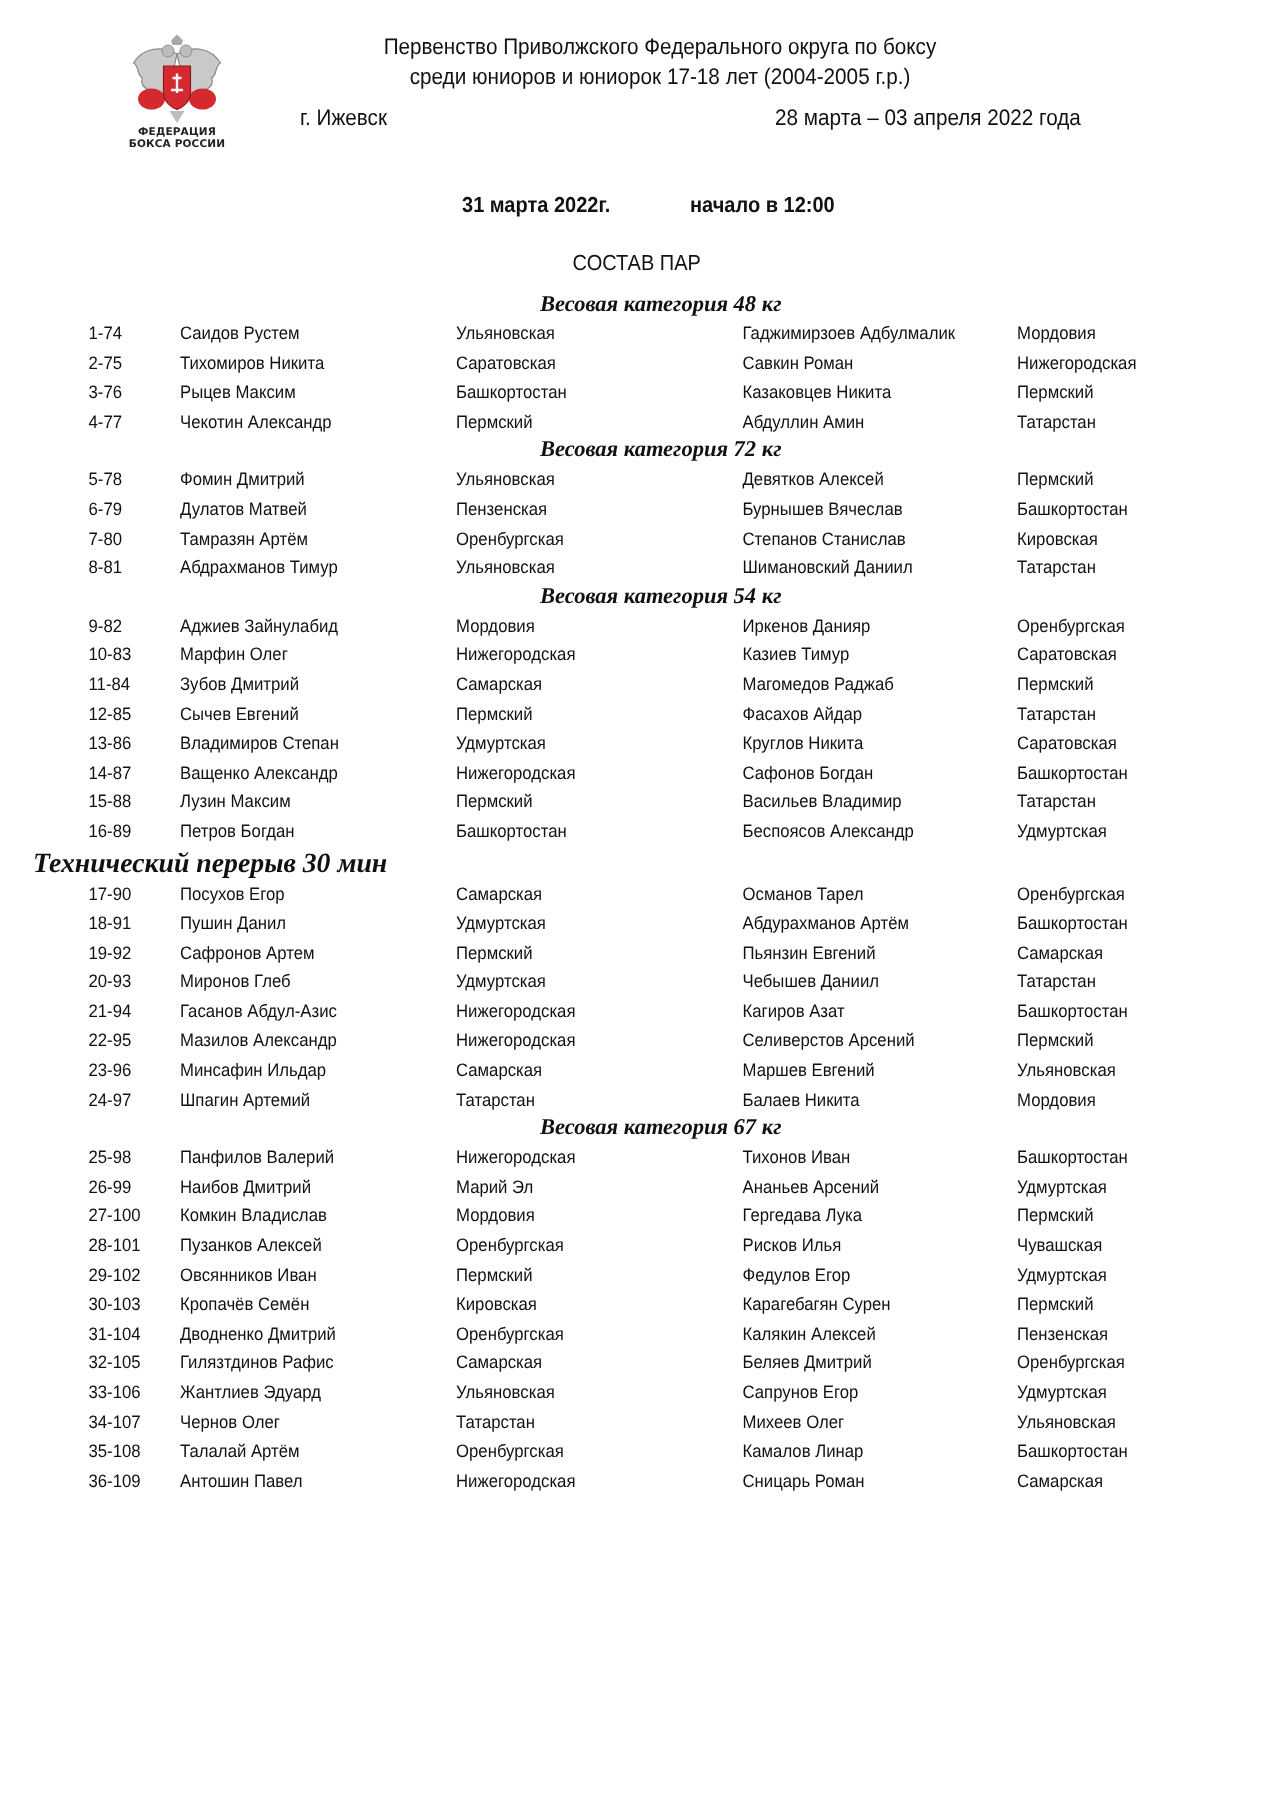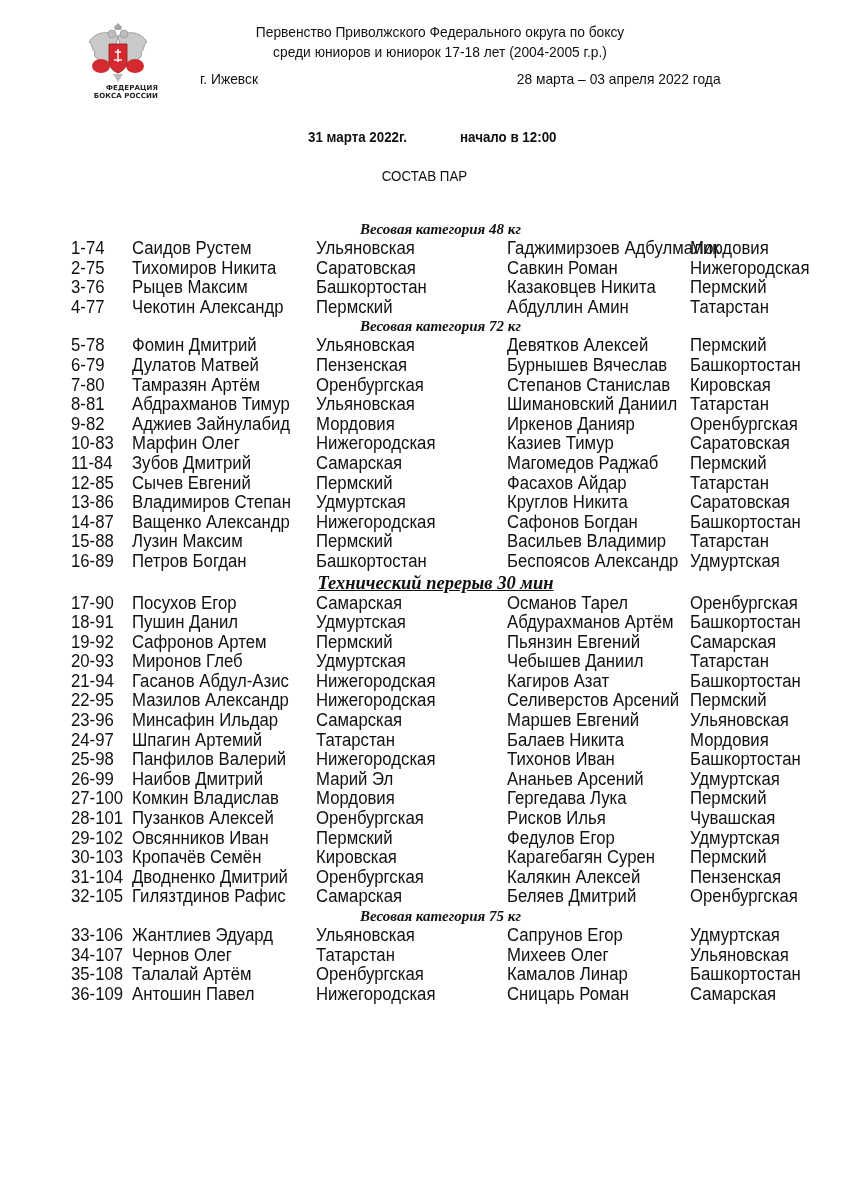--- a/index.html
+++ b/index.html
@@ -1,36 +1,36 @@
 <!DOCTYPE html>
 <html><head>
   <meta charset="utf-8">
   <style>
     * { box-sizing: border-box; margin: 0; padding: 0; }
     html, body { width: 849px; height: 1200px; background: #ffffff; overflow: hidden; }
     body { position: relative; font-family: "Liberation Sans", sans-serif; color: #111; }
 
     .logo { position: absolute; left: 78px; top: 22px; width: 80px; height: 84px; }
     .logo svg { display: block; margin: 0 auto; }
-    .logo-text { font-family: "DejaVu Sans", sans-serif; font-weight: bold; font-size: 7px; text-align: right; line-height: 8px; color: #222; letter-spacing: 0.1px; }
+    .logo-text { font-family: "DejaVu Sans", sans-serif; font-weight: bold; font-size: 7px; text-align: center; line-height: 8px; color: #222; letter-spacing: 0.1px; }
 
     .title { position: absolute; left: 220px; width: 440px; text-align: center; font-size: 15px; line-height: 20px; transform: scaleX(0.92); transform-origin: center; }
     .title.l1 { top: 22px; }
     .title.l2 { top: 42px; }
     .city { position: absolute; left: 200px; top: 70px; font-size: 15px; transform: scaleX(0.92); transform-origin: left; }
     .dates { position: absolute; right: 128px; top: 70px; font-size: 15px; transform: scaleX(0.92); transform-origin: right; }
 
     .day-date { position: absolute; left: 308px; top: 129px; font-size: 14.5px; font-weight: bold; transform: scaleX(0.92); transform-origin: left; }
     .start-time { position: absolute; left: 460px; top: 129px; font-size: 14.5px; font-weight: bold; transform: scaleX(0.92); transform-origin: left; }
     .pairs-title { position: absolute; left: 0; width: 849px; top: 168px; text-align: center; font-size: 14.5px; transform: scaleX(0.92); }
 
-    .content { position: absolute; left: 0; top: 220px; width: 849px; }
+    .content { position: absolute; left: 0; top: 194px; width: 849px; }
     .cat { height: 19px; line-height: 19px; text-align: center; font-family: "Liberation Serif", serif; font-style: italic; font-weight: bold; font-size: 15px; padding-left: 32px; }
-    .break { height: 22px; line-height: 22px; text-align: center; font-family: "Liberation Serif", serif; font-style: italic; font-weight: bold; font-size: 18.5px; padding-left: 22px; text-decoration: underline; }
-    .row { position: relative; height: 19.6px; font-size: 18px; line-height: 19.6px; margin-left: 12px; }
+    .break { height: 22px; line-height: 22px; font-family: "Liberation Serif", serif; font-style: italic; font-weight: bold; font-size: 18.5px; padding-left: 22px; }
+    .row { position: relative; height: 19.6px; font-size: 12px; line-height: 19.6px; }
     .row span { position: absolute; top: 0; white-space: nowrap; transform: scaleX(0.93); transform-origin: left; }
     .c-num { left: 59px; }
     .c-n1 { left: 120px; }
     .c-r1 { left: 304px; }
     .c-n2 { left: 495px; }
     .c-r2 { left: 678px; }
   </style>
 </head>
 <body>
 
@@ -120,20 +120,21 @@
       <span class="c-r2">Кировская</span>
     </div>
   <div class="row">
       <span class="c-num">8-81</span>
       <span class="c-n1">Абдрахманов Тимур</span>
       <span class="c-r1">Ульяновская</span>
       <span class="c-n2">Шимановский Даниил</span>
       <span class="c-r2">Татарстан</span>
     </div>
 
+  <div class="cat">Весовая категория 54 кг</div>
   <div class="row">
       <span class="c-num">9-82</span>
       <span class="c-n1">Аджиев Зайнулабид</span>
       <span class="c-r1">Мордовия</span>
       <span class="c-n2">Иркенов Данияр</span>
       <span class="c-r2">Оренбургская</span>
     </div>
   <div class="row">
       <span class="c-num">10-83</span>
       <span class="c-n1">Марфин Олег</span>
@@ -238,20 +239,21 @@
       <span class="c-r2">Ульяновская</span>
     </div>
   <div class="row">
       <span class="c-num">24-97</span>
       <span class="c-n1">Шпагин Артемий</span>
       <span class="c-r1">Татарстан</span>
       <span class="c-n2">Балаев Никита</span>
       <span class="c-r2">Мордовия</span>
     </div>
 
+  <div class="cat">Весовая категория 67 кг</div>
   <div class="row">
       <span class="c-num">25-98</span>
       <span class="c-n1">Панфилов Валерий</span>
       <span class="c-r1">Нижегородская</span>
       <span class="c-n2">Тихонов Иван</span>
       <span class="c-r2">Башкортостан</span>
     </div>
   <div class="row">
       <span class="c-num">26-99</span>
       <span class="c-n1">Наибов Дмитрий</span>
@@ -296,21 +298,20 @@
       <span class="c-r2">Пензенская</span>
     </div>
   <div class="row">
       <span class="c-num">32-105</span>
       <span class="c-n1">Гилязтдинов Рафис</span>
       <span class="c-r1">Самарская</span>
       <span class="c-n2">Беляев Дмитрий</span>
       <span class="c-r2">Оренбургская</span>
     </div>
 
-  <div class="cat">Весовая категория 75 кг</div>
   <div class="row">
       <span class="c-num">33-106</span>
       <span class="c-n1">Жантлиев Эдуард</span>
       <span class="c-r1">Ульяновская</span>
       <span class="c-n2">Сапрунов Егор</span>
       <span class="c-r2">Удмуртская</span>
     </div>
   <div class="row">
       <span class="c-num">34-107</span>
       <span class="c-n1">Чернов Олег</span>

